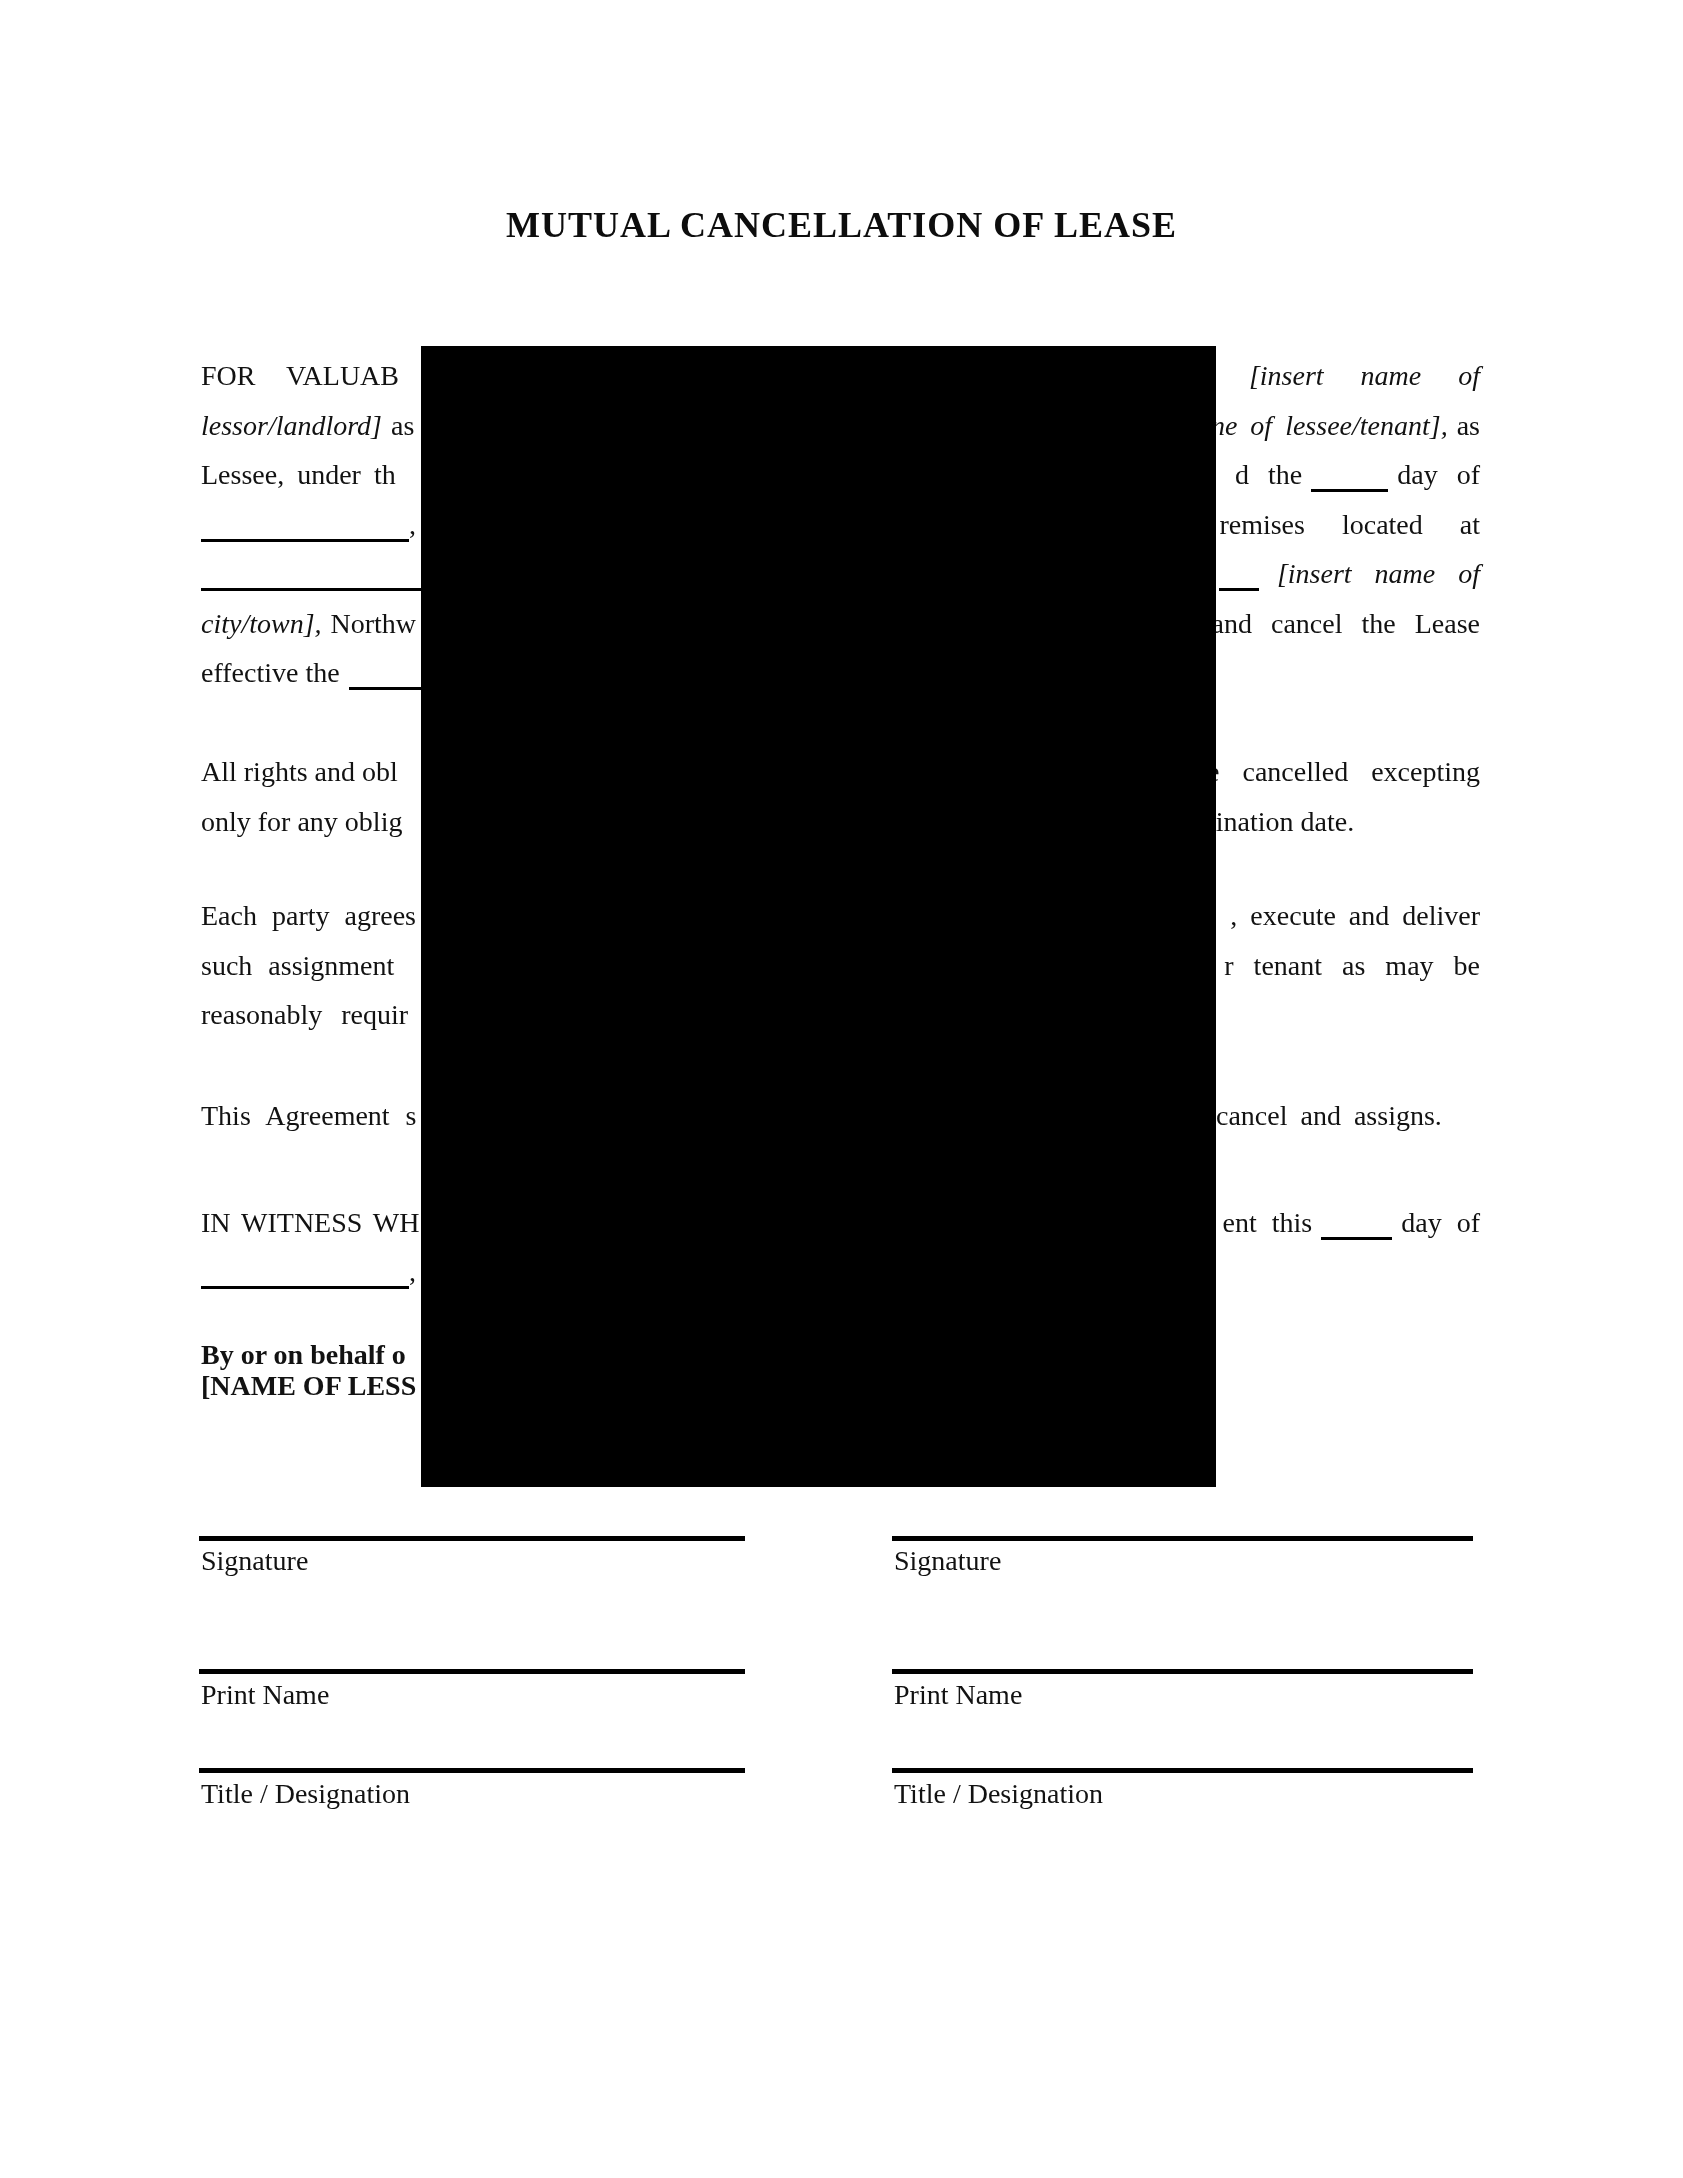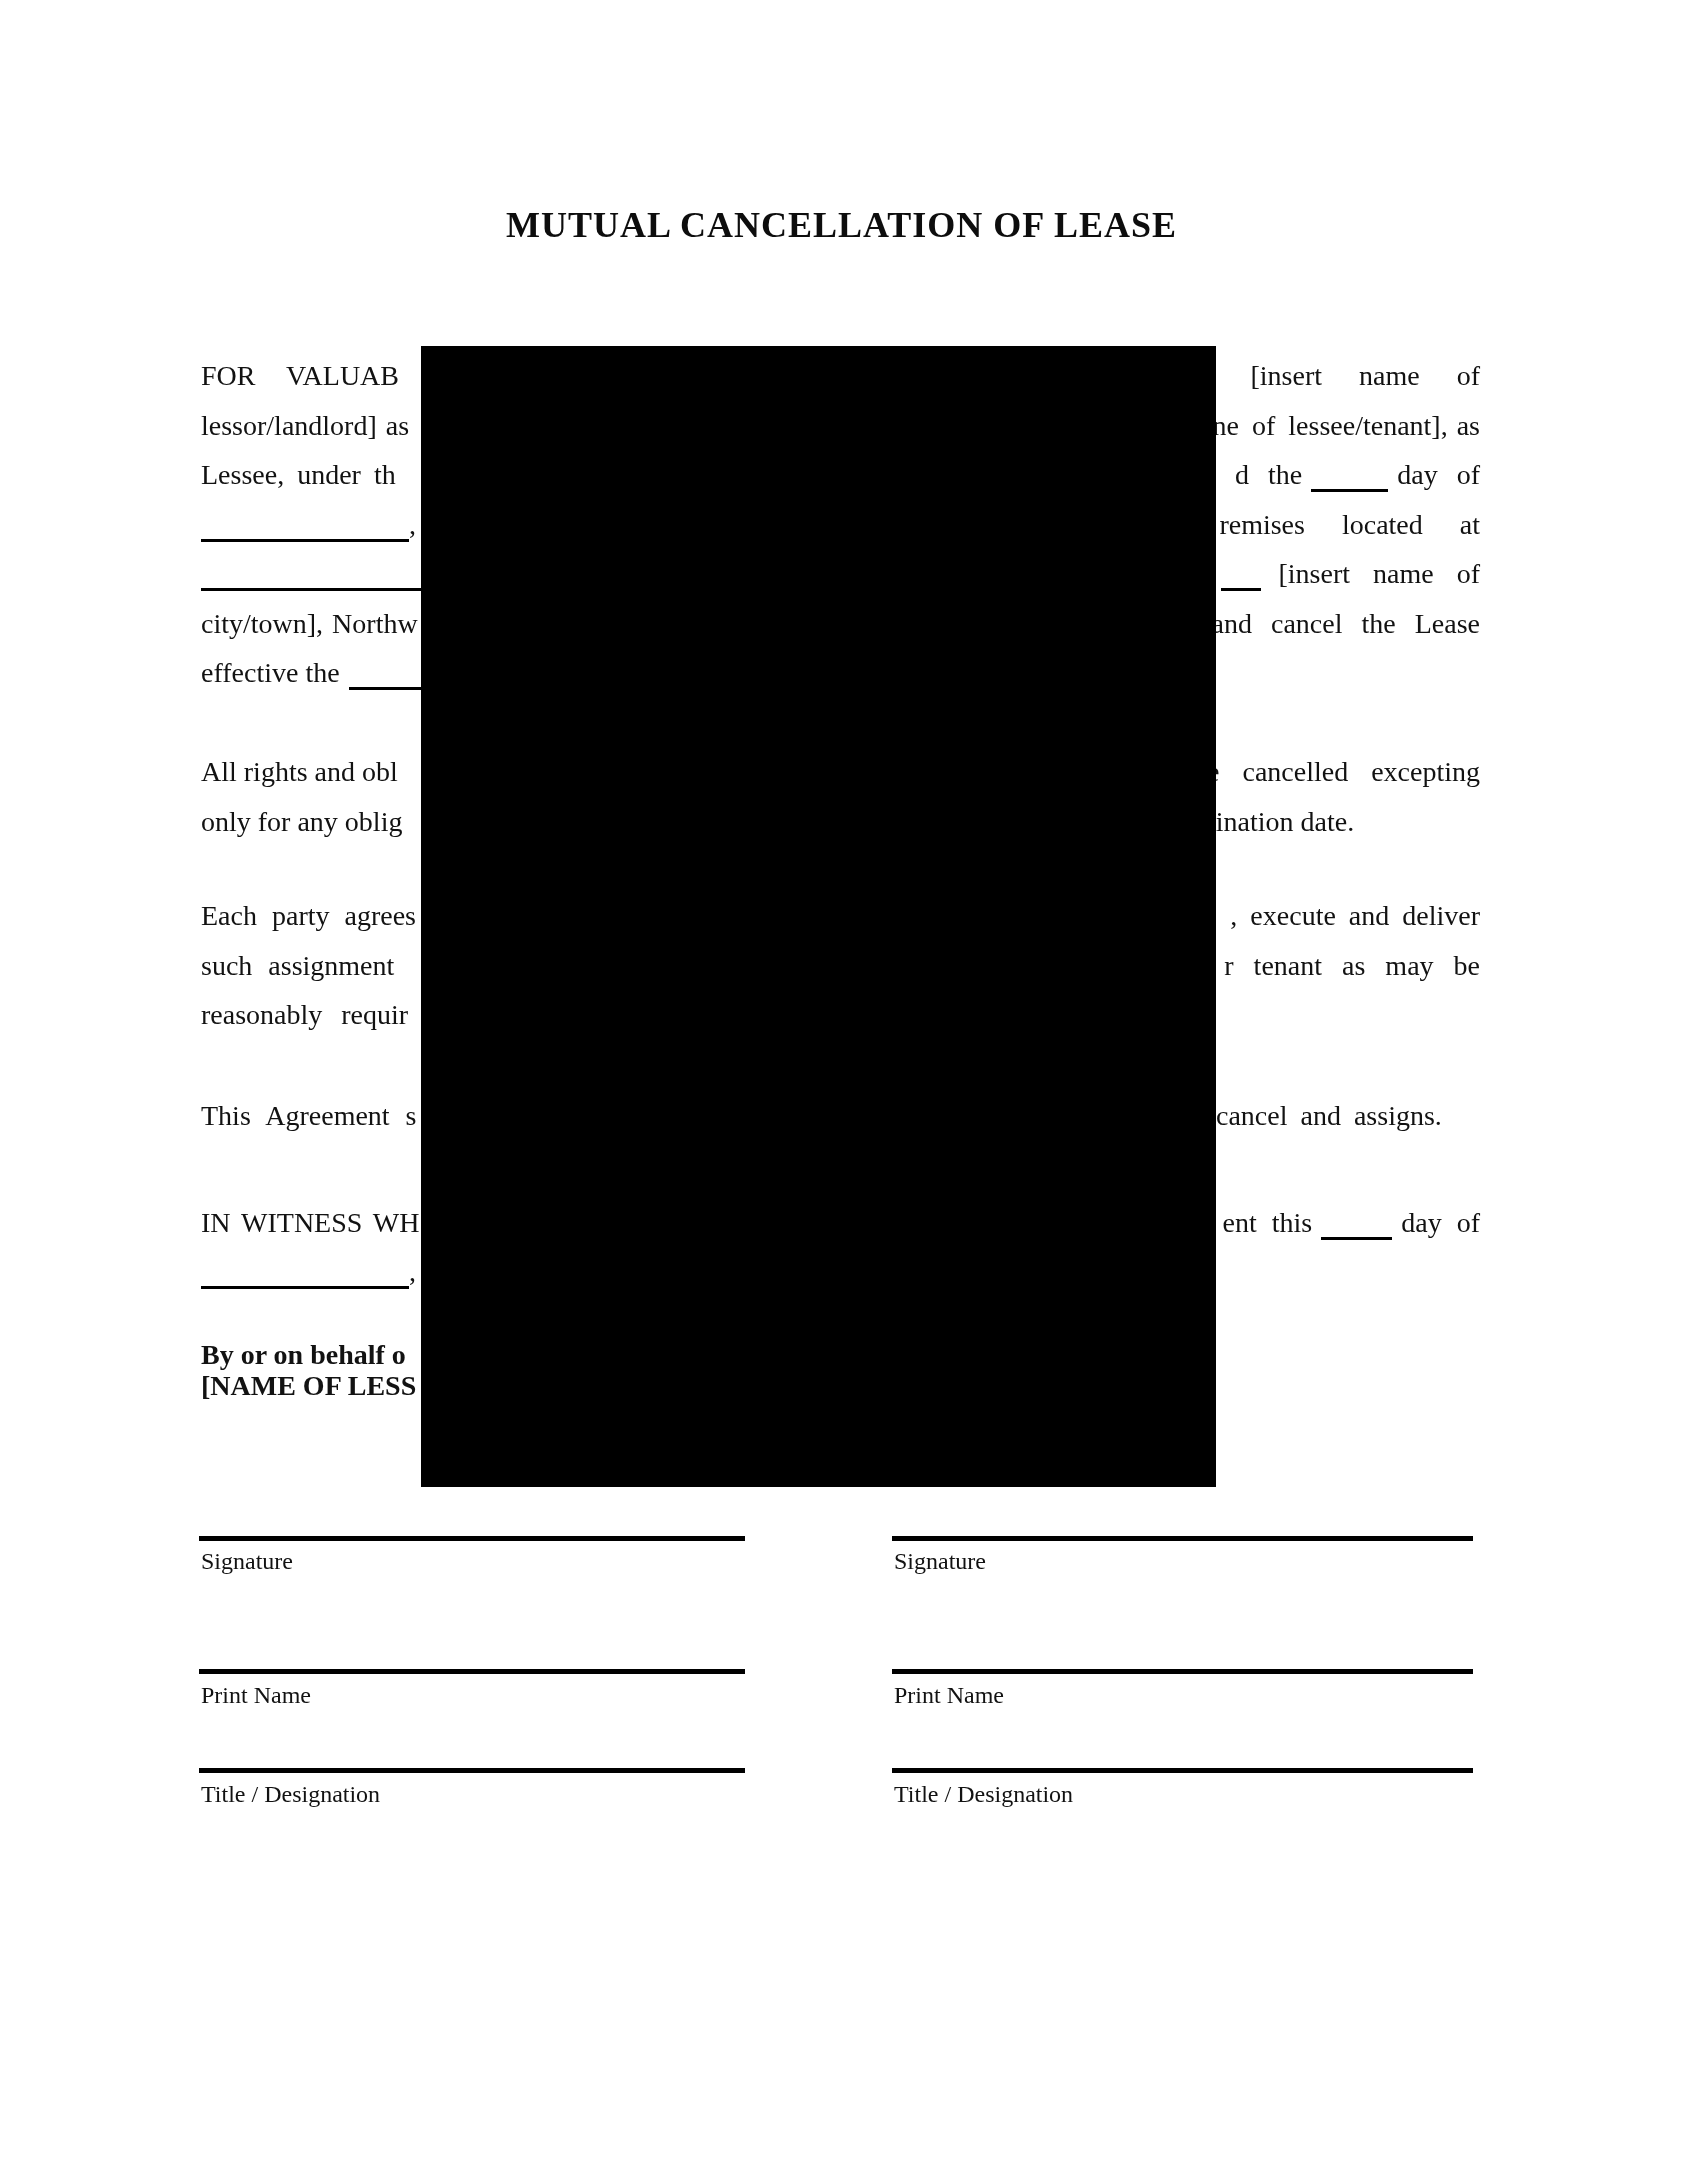--- a/index.html
+++ b/index.html
@@ -9,28 +9,28 @@
         font-family:"Liberation Sans",sans-serif;font-weight:bold;font-size:63px;
         letter-spacing:1px;color:#4d4d4d;}
   .doc-title{position:absolute;top:204px;left:0;width:1683px;text-align:center;
         font-weight:bold;font-size:36px;letter-spacing:1px;color:#0d0d0d;}
   .doc-subtitle{position:absolute;top:265px;left:0;width:1683px;text-align:center;
         font-weight:bold;font-size:31px;font-variant:small-caps;letter-spacing:1px;color:#0d0d0d;}
   .ln{position:absolute;left:201px;width:1279px;height:50px;font-size:28px;line-height:50px;white-space:nowrap;}
   .lf{position:absolute;left:0;top:0;white-space:nowrap;}
   .rf{position:absolute;right:0;top:0;white-space:nowrap;}
   .ff{position:absolute;top:0;white-space:nowrap;}
-  .it{}
+  .it{font-style:italic;}
   .sp{margin-left:9px;}
   .bl{display:inline-block;border-bottom:3px solid #000;height:2px;vertical-align:-8px;}
   .boldblock{position:absolute;left:201px;top:1339px;width:1279px;
         font-size:28px;line-height:31px;font-weight:bold;white-space:nowrap;}
   .redaction{position:absolute;left:421px;top:346px;width:795px;height:1141px;background:#000;z-index:5;}
   .sig-rule{position:absolute;height:5px;background:#000;}
-  .sig-label{position:absolute;font-size:24px;line-height:34px;color:#121212;white-space:nowrap;}
+  .sig-label{position:absolute;font-size:28px;line-height:34px;color:#121212;white-space:nowrap;}
 </style>
 </head>
 <body>
 
 <div class="page">
 
   <div class="doc-title">MUTUAL CANCELLATION OF LEASE</div>
 
   <div class="ln" style="top:351px">
     <span class="lf" style="word-spacing:24px">FOR VALUAB</span>

